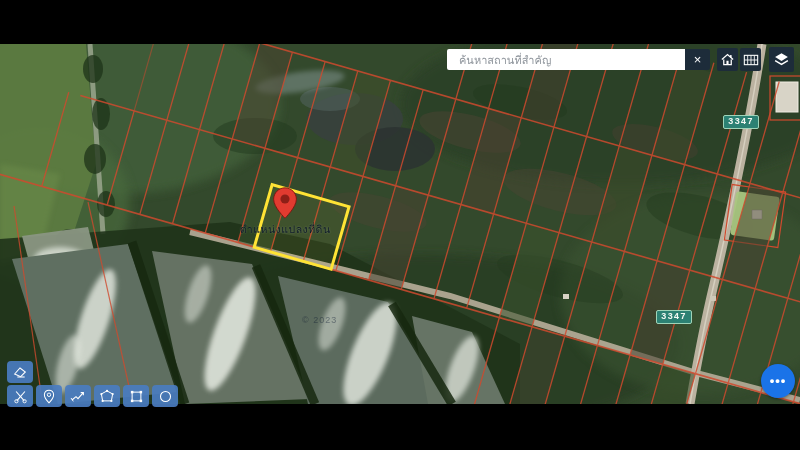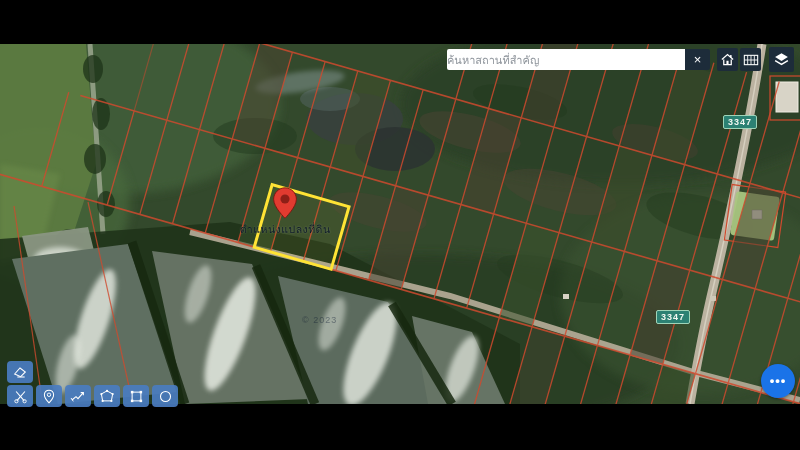--- a/index.html
+++ b/index.html
@@ -3,40 +3,40 @@
 <meta charset="utf-8">
 <style>
   html,body{margin:0;padding:0;background:#000;}
   .root{position:relative;width:800px;height:450px;background:#000;overflow:hidden;
         font-family:"Liberation Sans",sans-serif;}
   .map-viewport{position:absolute;left:0;top:44px;width:800px;height:360px;overflow:hidden;background:#33492c;}
   .map-svg{position:absolute;left:0;top:0;}
 
   
   .search-input{position:absolute;left:447px;top:49px;width:238px;height:21px;border:none;outline:none;
-    background:#fff;border-radius:2px 0 0 2px;padding:0 0;font-size:11px;color:#333;box-sizing:border-box;
+    background:#fff;border-radius:2px 0 0 2px;padding:0 12px;font-size:11px;color:#333;box-sizing:border-box;
     font-family:"Liberation Sans",sans-serif;}
   .search-input::placeholder{color:#8f959c;}
   .dark-btn{position:absolute;background:#1d2c3a;color:#fff;border:none;display:flex;align-items:center;
     justify-content:center;cursor:pointer;padding:0;border-radius:2px;}
   .btn-close{left:685px;top:49px;width:25px;height:21px;font-size:13px;border-radius:0 2px 2px 0;}
   .btn-home{left:717px;top:48px;width:21px;height:23px;}
   .btn-grid{left:740px;top:48px;width:21px;height:23px;}
   .btn-layers{left:769px;top:47px;width:25px;height:25px;}
 
   
   .tool-btn{position:absolute;width:26px;height:22px;background:rgba(74,124,192,0.92);border:none;
     border-radius:4px;display:flex;align-items:center;justify-content:center;cursor:pointer;padding:0;}
   .btn-eraser{left:7px;top:361px;}
   .tool-row{position:absolute;left:7px;top:385px;display:flex;gap:3px;}
   .tool-row .tool-btn{position:static;}
 
   
   .road-badge{position:absolute;background:#2c8173;border:1px solid #9fd4b8;color:#f2f8f2;
-    font-size:9px;font-weight:bold;letter-spacing:1px;padding:1px 4px;border-radius:2px;line-height:10px;}
+    font-size:9px;font-weight:bold;letter-spacing:1px;padding:1px 4px;border-radius:2px;line-height:10px;font-family:Liberation Mono, monospace;}
   .badge-1{left:723px;top:115px;}
   .badge-2{left:656px;top:310px;}
   .marker-label{position:absolute;left:240px;top:221px;font-size:10.5px;font-weight:normal;color:#101c2a;
     letter-spacing:0.5px;text-shadow:0 0 2px rgba(170,190,160,0.45);}
   .map-pin{position:absolute;left:272px;top:186px;width:26px;height:34px;}
   .watermark{position:absolute;left:302px;top:315px;font-size:9px;color:rgba(10,22,45,0.42);letter-spacing:1px;}
 
   
   .fab{position:absolute;left:761px;top:364px;width:34px;height:34px;border-radius:50%;background:#1a73e8;
     color:#fff;border:none;font-size:13px;font-weight:bold;letter-spacing:1px;line-height:30px;

